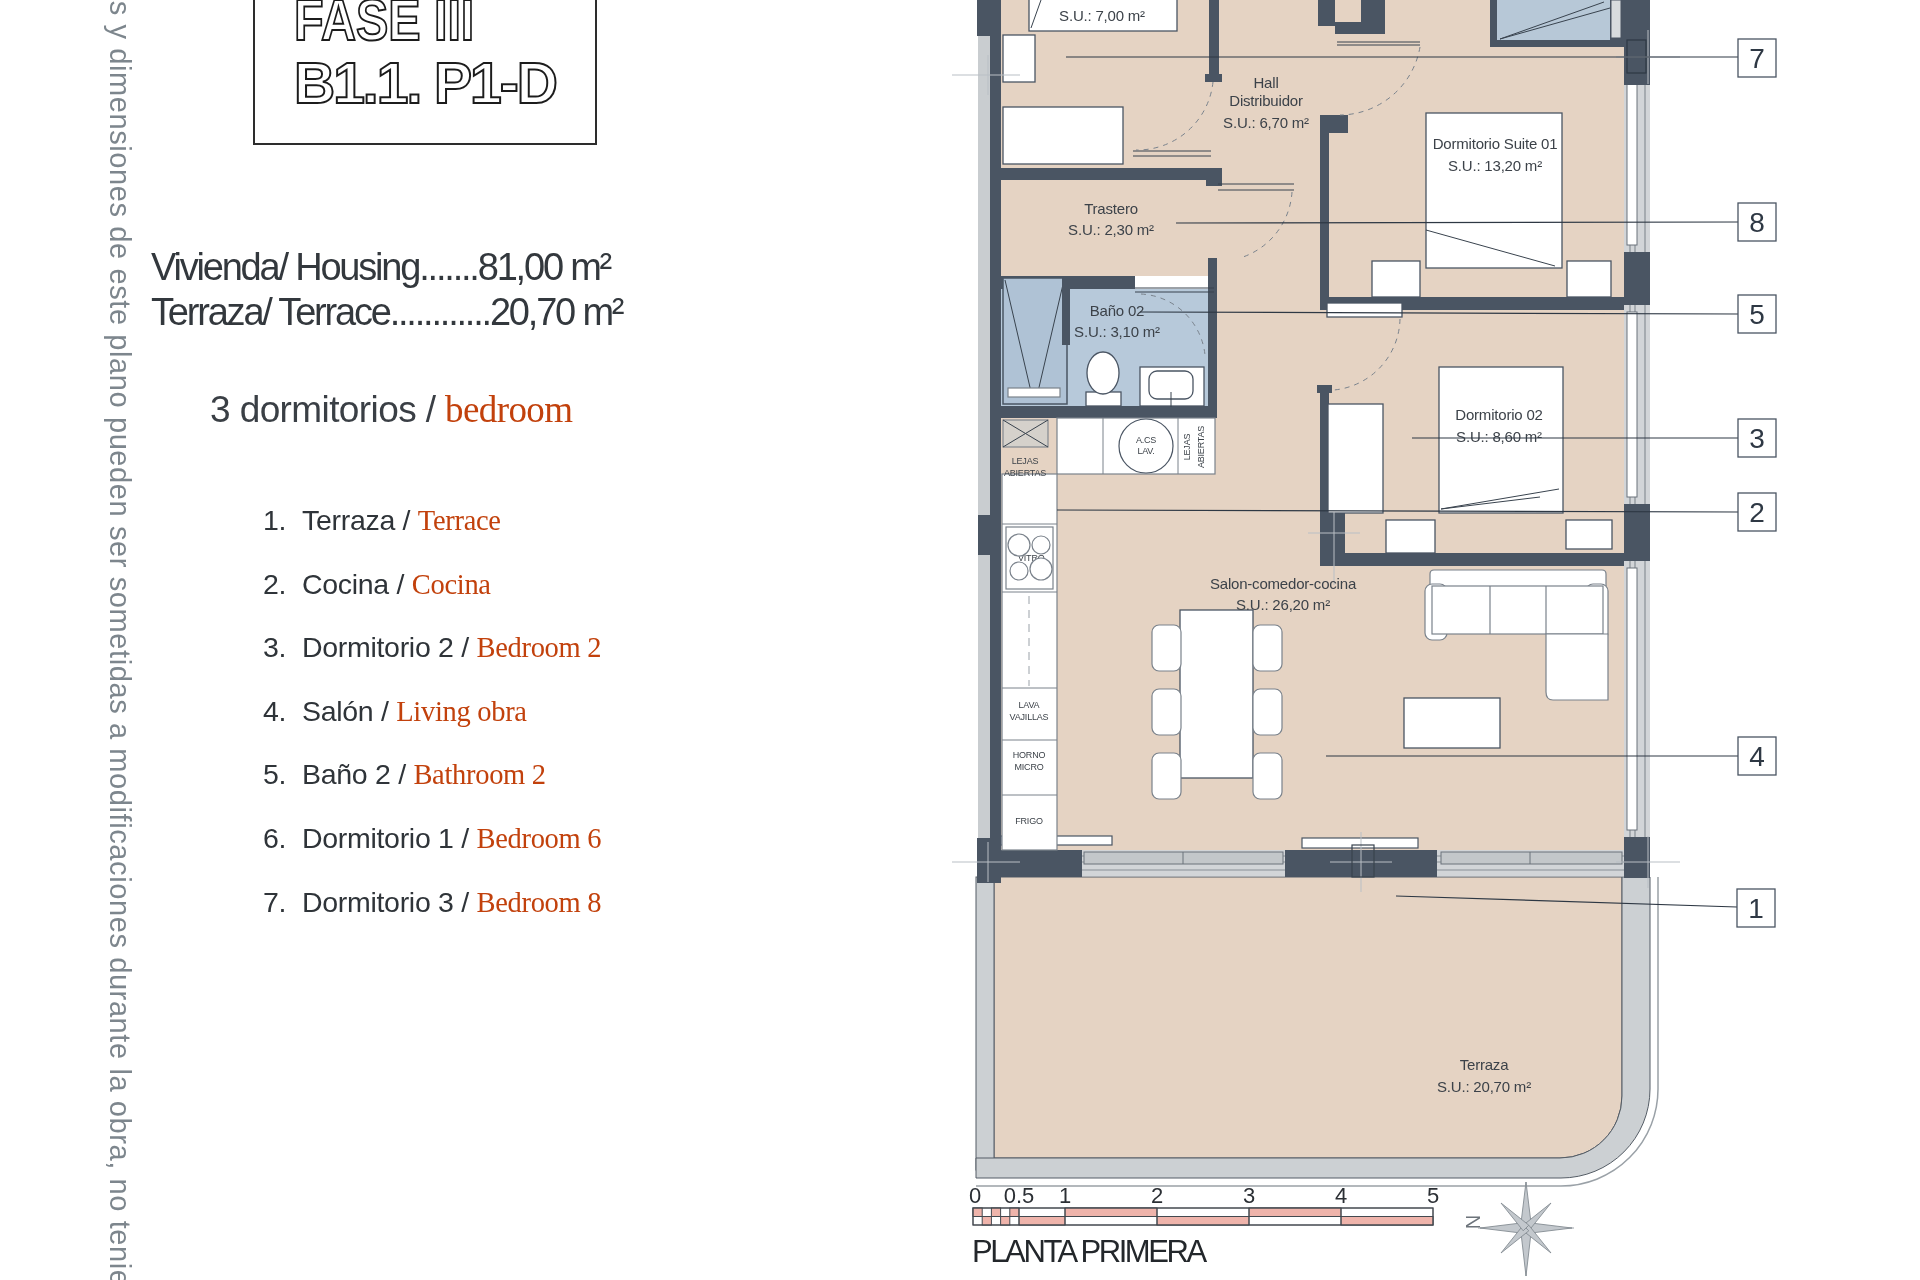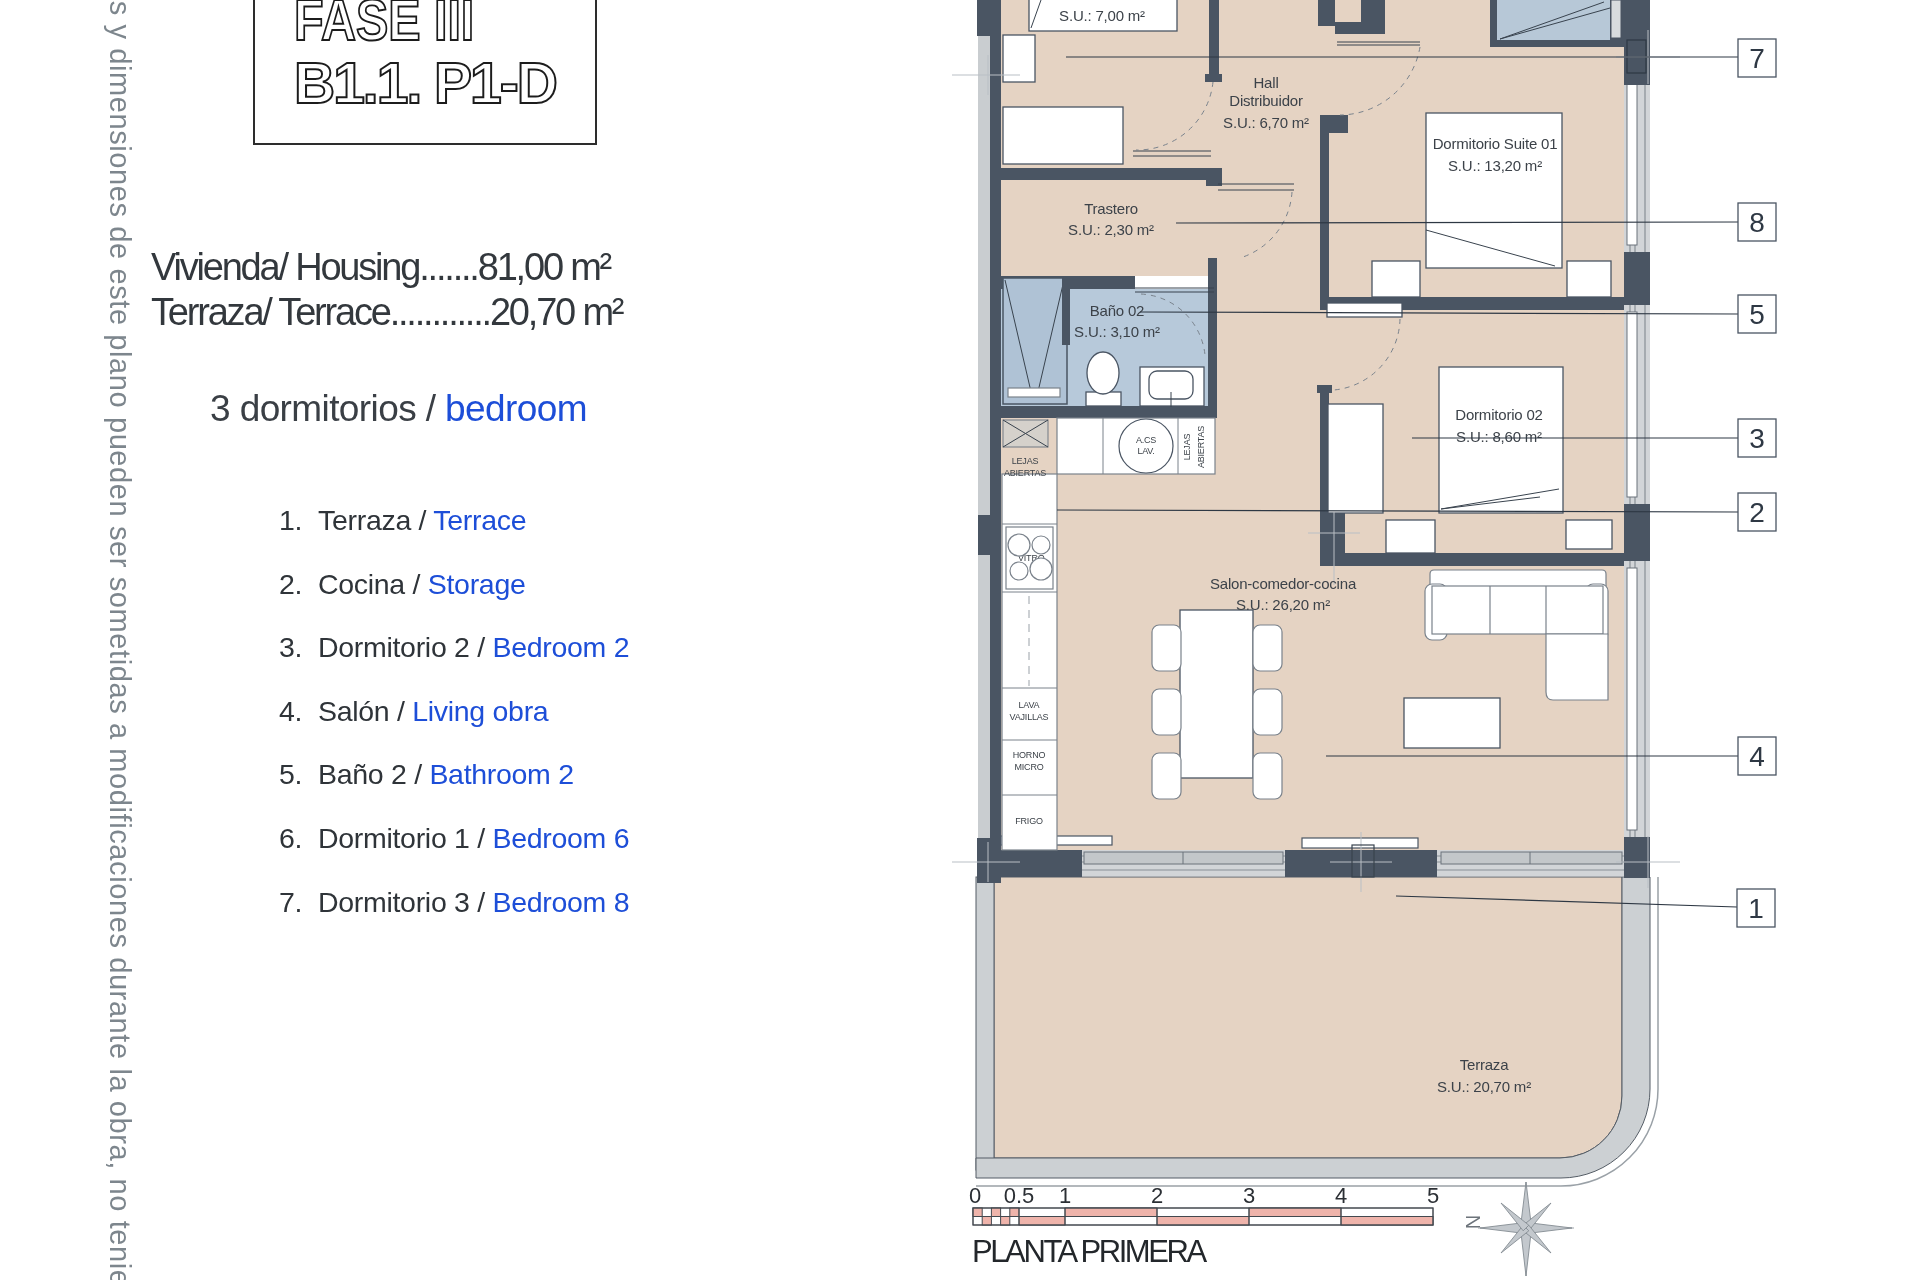--- a/index.html
+++ b/index.html
@@ -1,41 +1,41 @@
 <!DOCTYPE html>
 <html><head>
 <meta charset="utf-8">
 <style>
   html,body{margin:0;padding:0;}
   body{width:1920px;height:1280px;position:relative;overflow:hidden;background:#ffffff;
        font-family:"Liberation Sans", sans-serif;}
   .abs{position:absolute;}
-  .o{color:#1d4ed8;}
+  .o{color:#c2410c;font-family:Liberation Serif, serif;}
 </style>
 </head>
 <body>
 
 <div class="abs" style="left:96px;top:-16px;width:40px;height:1320px;writing-mode:vertical-rl;font-size:29px;letter-spacing:0.6px;color:#7d868d;white-space:nowrap;">es y dimensiones de este plano pueden ser sometidas a modificaciones durante la obra, no teniend</div>
 
 <div class="abs" style="left:253px;top:-16px;width:340px;height:157px;border:2px solid #2d2d2d;"></div>
 
 <svg class="abs" style="left:294px;top:0;" width="300" height="145" viewBox="0 0 300 145">
 <g font-family="Liberation Sans,sans-serif" font-weight="bold" font-size="57" fill="#ffffff" stroke="#1c1c1c" stroke-width="2">
 <text transform="translate(0,40) scale(0.85 1)">FASE III</text>
 <text transform="translate(0,103)" letter-spacing="-2">B1.1. P1-D</text>
 </g>
 </svg>
 
 <div class="abs" style="left:151px;top:245px;font-size:38px;color:#33383d;line-height:1.18;white-space:nowrap;letter-spacing:-2.2px;">Vivienda/ Housing.......81,00 m²<br>Terraza/ Terrace............20,70 m²</div>
 
 <div class="abs" style="left:210px;top:388px;font-size:37px;color:#3a3f45;letter-spacing:-0.6px;">3 dormitorios / <span class="o">bedroom</span></div>
 
-<div class="abs" style="left:263px;top:489px;font-size:28.5px;color:#2f3439;line-height:63.6px;white-space:nowrap;letter-spacing:-0.3px;margin-left:16px;">
+<div class="abs" style="left:263px;top:489px;font-size:28.5px;color:#2f3439;line-height:63.6px;white-space:nowrap;letter-spacing:-0.3px;">
 <div><span style="display:inline-block;width:39px;">1.</span>Terraza / <span class="o">Terrace</span></div>
-<div><span style="display:inline-block;width:39px;">2.</span>Cocina / <span class="o">Storage</span></div>
+<div><span style="display:inline-block;width:39px;">2.</span>Cocina / <span class="o">Cocina</span></div>
 <div><span style="display:inline-block;width:39px;">3.</span>Dormitorio 2 / <span class="o">Bedroom 2</span></div>
 <div><span style="display:inline-block;width:39px;">4.</span>Salón / <span class="o">Living obra</span></div>
 <div><span style="display:inline-block;width:39px;">5.</span>Baño 2 / <span class="o">Bathroom 2</span></div>
 <div><span style="display:inline-block;width:39px;">6.</span>Dormitorio 1 / <span class="o">Bedroom 6</span></div>
 <div><span style="display:inline-block;width:39px;">7.</span>Dormitorio 3 / <span class="o">Bedroom 8</span></div>
 </div>
 
 <svg class="abs" style="left:0;top:0;" width="1920" height="1280" viewBox="0 0 1920 1280">
 <defs>
 <style>

